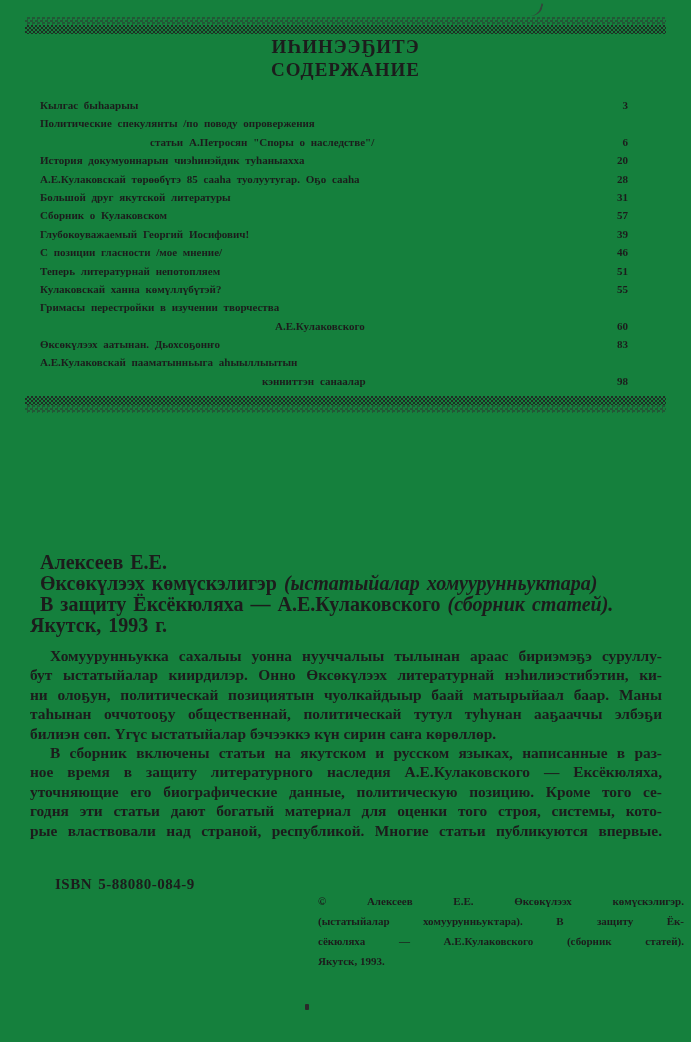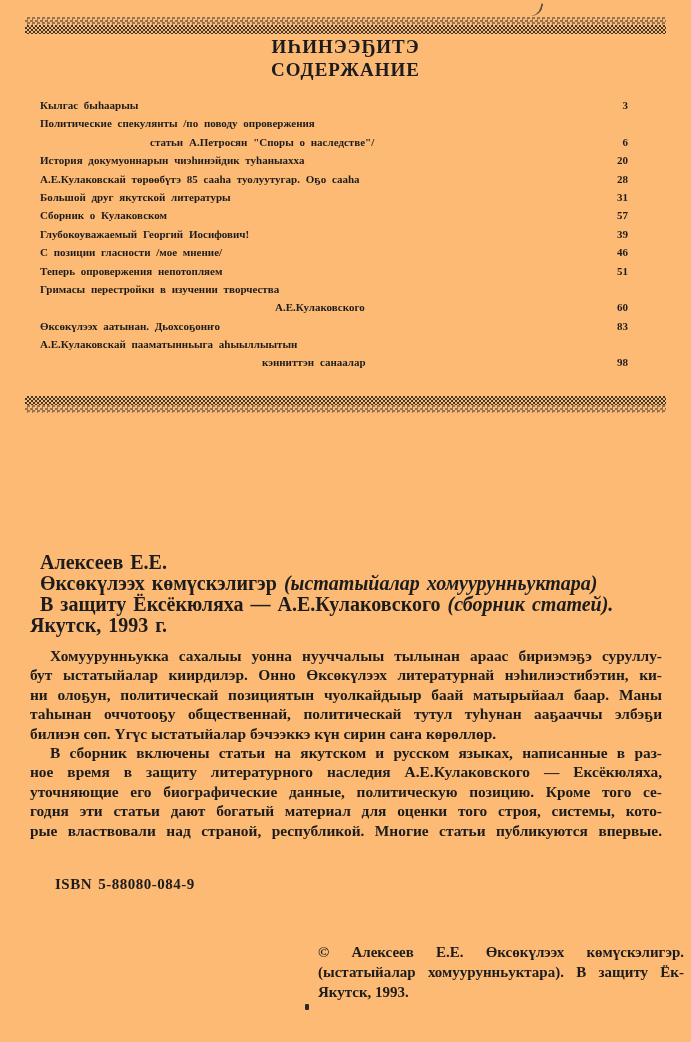--- a/index.html
+++ b/index.html
@@ -1,20 +1,20 @@
 <!DOCTYPE html>
 <html><head>
 <meta charset="utf-8">
 <style>
   html,body { margin:0; padding:0; background:#e8e8e6; }
   .page {
     position:relative;
     width:691px; height:1042px;
     margin:0 auto;
-    background:#fdba74;
+    background:#15803d;
     color:#1c1c1c;
     font-family:"Liberation Serif","DejaVu Serif",serif;
     overflow:hidden;
   }
 
   
   .band { position:absolute; left:25px; width:641px; }
   .band-top { top:17px; }
   .band-mid { top:396px; }
   .band-row-light {
@@ -61,22 +61,22 @@
   .jline  { text-align:justify; text-align-last:justify; }
   .nline  { text-align:left; }
   .findent { text-indent:20px; }
 
   .isbn {
     position:absolute; top:876px; left:55px;
     font-size:15px; font-weight:700; letter-spacing:.5px; word-spacing:2px;
   }
 
   .copyright {
-    position:absolute; top:942px; left:318px; width:366px;
-    font-size:15px; font-weight:700; line-height:20px;
+    position:absolute; top:891px; left:318px; width:366px;
+    font-size:11px; font-weight:700; line-height:20px;
   }
 
   .pen-mark {
     position:absolute; top:2px; left:528px; width:12px; height:15px;
     border-right:2px solid #3a3a3a; border-radius:0 0 12px 0;
     transform:rotate(12deg); opacity:.8;
   }
   .ink-speck { position:absolute; top:1004px; left:305px; width:4px; height:6px; background:#2a2a2a; border-radius:1px; }
 </style>
 </head>
@@ -125,22 +125,26 @@
       </div>
     <div class="toc-row">
         <span class="toc-label">Глубокоуважаемый Георгий Иосифович!</span>
         <span class="toc-page">39</span>
       </div>
     <div class="toc-row">
         <span class="toc-label">С позиции гласности /мое мнение/</span>
         <span class="toc-page">46</span>
       </div>
     <div class="toc-row">
-        <span class="toc-label">Теперь опровержения непотопляем</span>
+        <span class="toc-label">Теперь литературнай непотопляем</span>
         <span class="toc-page">51</span>
+      </div>
+    <div class="toc-row">
+        <span class="toc-label">Кулаковскай ханна көмүллүбүтэй?</span>
+        <span class="toc-page">55</span>
       </div>
     <div class="toc-row">
         <span class="toc-label">Гримасы перестройки в изучении творчества</span>
         <span class="toc-page"></span>
       </div>
     <div class="toc-row ind-b">
         <span class="toc-label">А.Е.Кулаковского</span>
         <span class="toc-page">60</span>
       </div>
     <div class="toc-row">
@@ -184,18 +188,19 @@
       <div class="jline">годня эти статьи дают богатый материал для оценки того строя, системы, кото-</div>
       <div class="jline">рые властвовали над страной, республикой. Многие статьи публикуются впервые.</div>
     </div>
   </div>
 
   <div class="isbn">ISBN 5-88080-084-9</div>
 
   <div class="copyright">
     <div class="jline">©  Алексеев Е.Е. Өксөкүлээх көмүскэлигэр.</div>
     <div class="jline">(ыстатыйалар хомуурунньуктара). В защиту Ёк-</div>
+    <div class="jline">сёкюляха — А.Е.Кулаковского (сборник статей).</div>
     <div class="nline">Якутск, 1993.</div>
   </div>
 
   <div class="ink-speck"></div>
 
 </div>
 
 </body></html>

